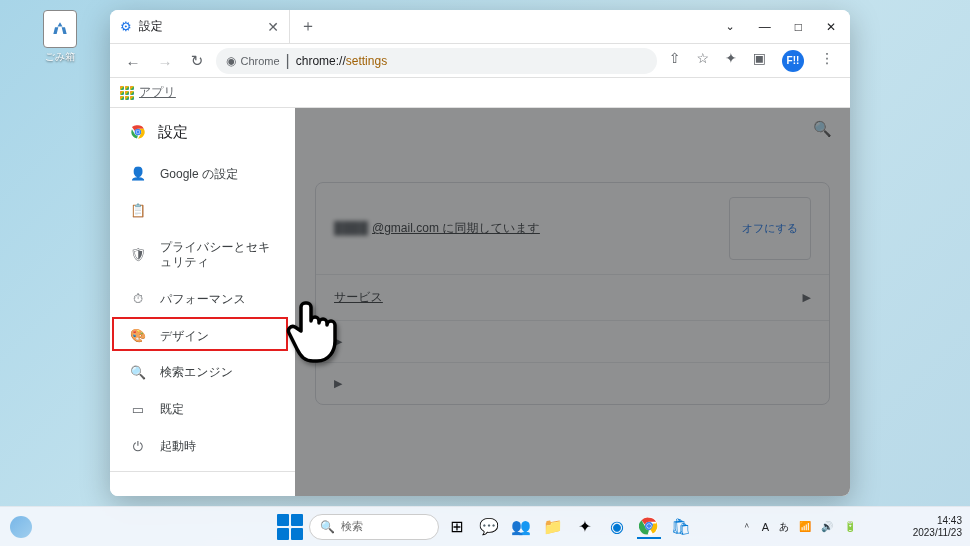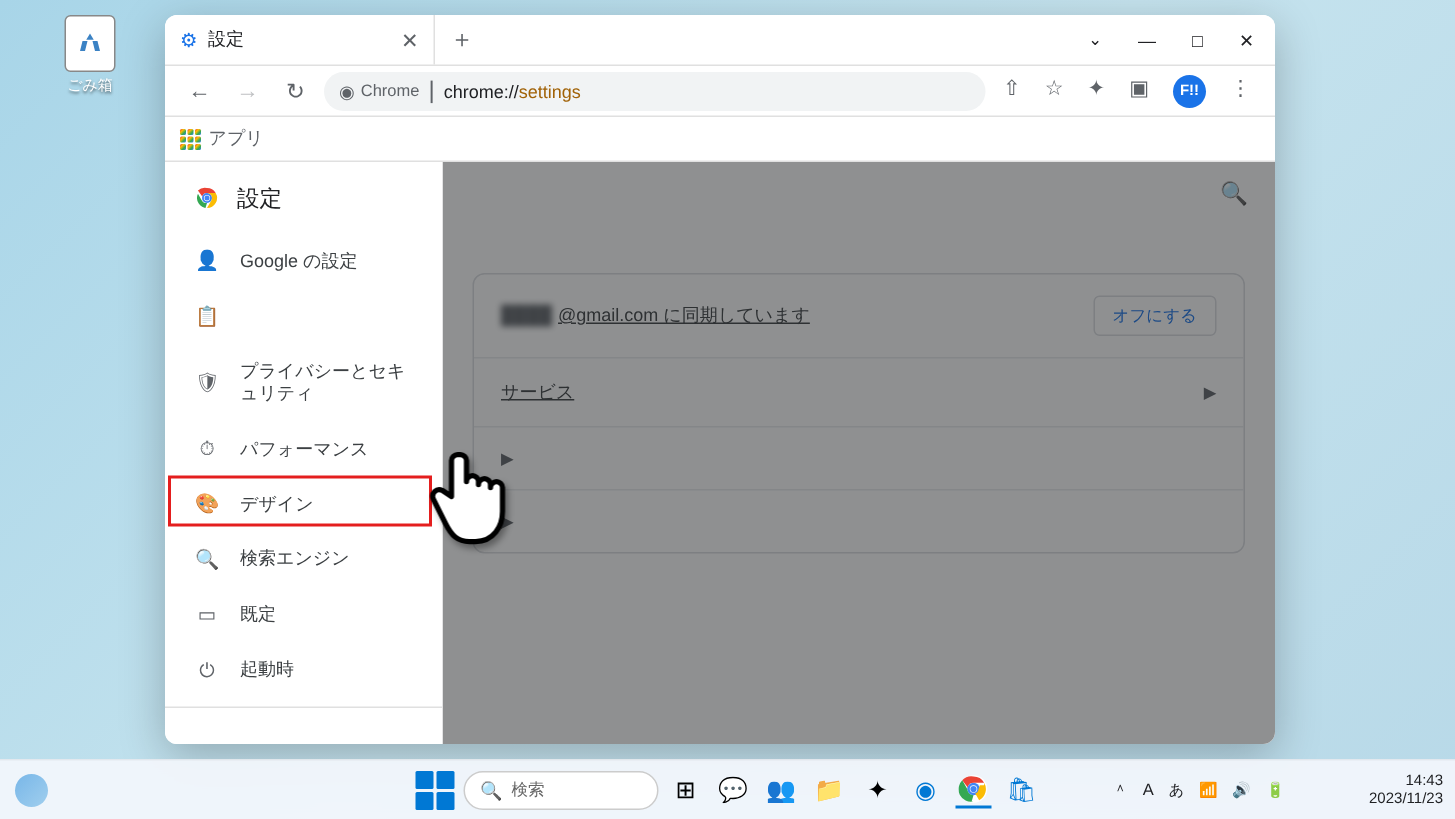--- a/index.html
+++ b/index.html
@@ -28,21 +28,21 @@
 .chrome-badge { display:flex; align-items:center; gap:4px; font-size:11px; color:#5f6368; }
 .chrome-badge .c-ico { color:#5f6368; font-size:12px; }
 .addr-divider { color:#5f6368; }
 .addr-url { font-size:12px; color:#202124; }
 .addr-url .path { color:#a16207; }
 .addr-right { display:flex; gap:16px; padding:0 6px; }
 .addr-right span { font-size:14px; color:#5f6368; cursor:pointer; }
 .profile { width:22px; height:22px; border-radius:50%; background:#1a73e8; color:#fff; font-size:10px; font-weight:bold; display:flex; align-items:center; justify-content:center; }
 
 .bookmarks { height:30px; display:flex; align-items:center; padding:0 10px; border-bottom:1px solid #e0e0e0; }
-.apps-link { display:flex; align-items:center; gap:5px; font-size:12px; color:#5f6368; cursor:pointer; }
+.apps-link { display:flex; align-items:center; gap:5px; font-size:12px; color:#5f6368; cursor:pointer;text-decoration:underline; }
 .apps-grid { width:14px; height:14px; display:grid; grid-template-columns:repeat(3,1fr); gap:1px; }
 .apps-grid div{ background:linear-gradient(135deg,#ea4335,#fbbc05,#34a853,#4285f4); border-radius:1px; }
 
 .content { flex:1; display:flex; overflow:hidden; position:relative; }
 .dim-overlay { position:absolute; inset:0; left:185px; background:rgba(32,33,36,.5); z-index:5; pointer-events:none; }
 
 .sidebar { width:185px; background:#fff; display:flex; flex-direction:column; overflow:hidden; position:relative; z-index:10; }
 .sb-header { display:flex; align-items:center; gap:10px; padding:14px 18px; }
 .chrome-logo { width:20px; height:20px; }
 .sb-title { font-size:15px; color:#202124; }
@@ -55,21 +55,21 @@
 .sb-highlight { border:2.5px solid #e41e1e; position:absolute; left:2px; width:176px; pointer-events:none; }
 
 .main { flex:1; background:#fff; padding:18px 20px 0; overflow-y:auto; position:relative; }
 .main-search-btn { position:absolute; right:18px; top:12px; font-size:15px; color:#5f6368; }
 .card { border:1px solid #dadce0; border-radius:8px; margin-top:56px; }
 .row { display:flex; align-items:center; padding:14px 18px; border-bottom:1px solid #e8eaed; font-size:12px; color:#3c4043; }
 .row:last-child { border-bottom:none; }
 .row .txt { flex:1;text-decoration:underline; }
 .row .chev { color:#5f6368; font-size:11px; }
 .row.first .email { color:#5f6368; filter:blur(2px); margin-right:4px; }
-.off-chip { border:1px solid #dadce0; border-radius:4px; padding:5px 12px; font-size:11px; color:#1a73e8; cursor:pointer; }
+.off-chip { border:1px solid #dadce0; border-radius:4px; padding:23px 12px; font-size:11px; color:#1a73e8; cursor:pointer; }
 .ext-ico { color:#5f6368; font-size:12px; }
 
 .cursor-hand { position:absolute; z-index:30; pointer-events:none; }
 .cursor-hand svg { width:60px; height:70px; filter:drop-shadow(2px 3px 2px rgba(0,0,0,.35)); }
 
 .taskbar { position:absolute; bottom:0; left:0; right:0; height:40px; background:rgba(243,246,252,.92); backdrop-filter:blur(10px); border-top:1px solid rgba(0,0,0,.05); display:flex; align-items:center; }
 .tb-left { position:absolute; left:10px; display:flex; align-items:center; }
 .edge-round { width:22px; height:22px; border-radius:50%; background:linear-gradient(135deg,#0078d4,#50a8e0); opacity:.5; }
 .tb-center { margin:0 auto; display:flex; align-items:center; gap:6px; }
 .start-btn { width:26px; height:26px; display:grid; grid-template-columns:1fr 1fr; gap:2px; cursor:pointer; }

